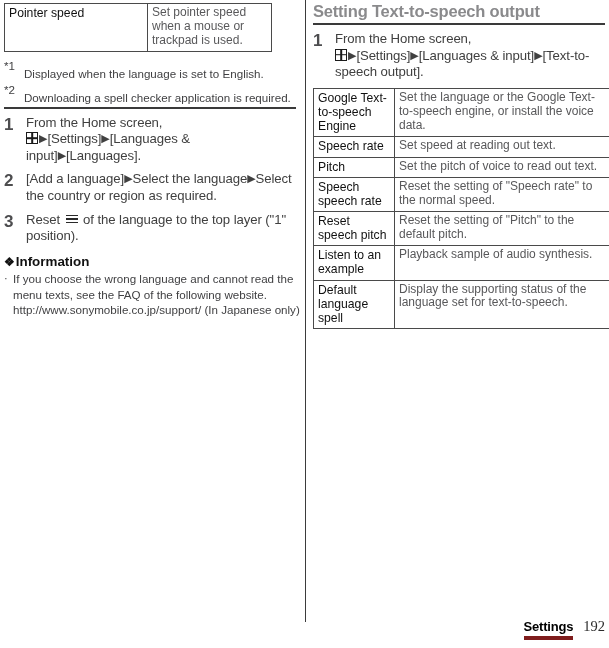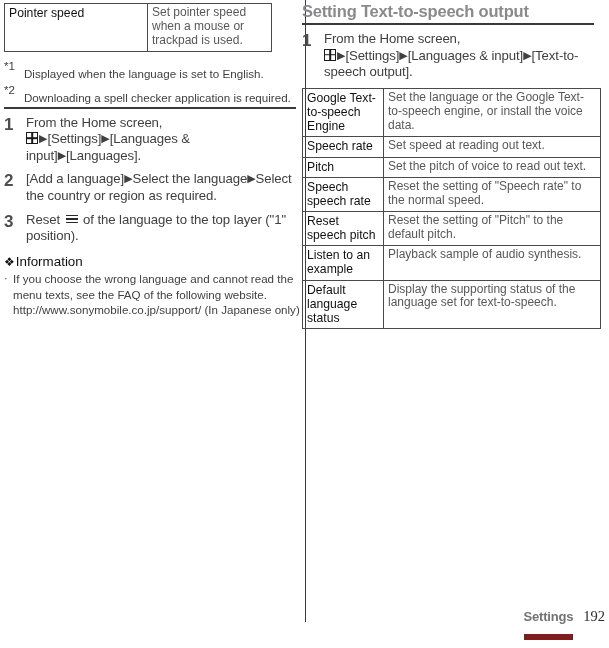--- a/index.html
+++ b/index.html
@@ -31,21 +31,21 @@
     background: #3b3b3b;
   }
 
   
   .col {
     position: absolute;
     top: 0;
     width: 297px;
   }
   .col-left  { left: 4px; }
-  .col-right { left: 302px; border-radius: 6px; }
+  .col-right { left: 313px; border-radius: 6px; }
 
   
   table.manual {
     width: 268px;
     border-collapse: collapse;
     table-layout: fixed;
   }
   table.manual td {
     border: 1px solid #4a4a4a;
     vertical-align: top;
@@ -180,21 +180,21 @@
   .ico-hamburger i:nth-child(1) { top: 0; }
   .ico-hamburger i:nth-child(2) { top: 3.6px; }
   .ico-hamburger i:nth-child(3) { top: 7.2px; }
 
   .arrow { font-size: 11px; vertical-align: 1px; }
 
   
   .info-head {
     margin-top: 9px;
     font-size: 13.4px;
-    font-weight: normal;
+    font-weight: bold;
     color: #111111;
     line-height: 1.2;
   }
   .info-glyph {
     font-size: 12px;
     margin-right: 1px;
   }
   .info-list {
     margin-top: 1px;
     font-size: 11.6px;
@@ -217,23 +217,23 @@
   .footer {
     position: absolute;
     right: 4px;
     bottom: 8px;
     display: flex;
     align-items: baseline;
   }
   .footer-label {
     font-size: 13px;
     font-weight: bold;
-    color: #737373;
-    border-bottom: 6px solid #7f1d1d;
-    padding-bottom: 10px;
+    color: #000000;
+    border-bottom: 4px solid #7f1d1d;
+    padding-bottom: 2px;
     letter-spacing: -0.2px;
   }
   .footer-page {
     font-size: 14.5px;
     color: #2b2b2b;
     margin-left: 10px;
     font-family: Liberation Serif, serif;
   }
 </style>
 </head>
@@ -336,21 +336,21 @@
           </tr>
           <tr>
             <td class="term">Reset speech pitch</td>
             <td class="desc">Reset the setting of "Pitch" to the default pitch.</td>
           </tr>
           <tr>
             <td class="term">Listen to an example</td>
             <td class="desc">Playback sample of audio synthesis.</td>
           </tr>
           <tr>
-            <td class="term">Default language status</td>
+            <td class="term">Default language spell</td>
             <td class="desc">Display the supporting status of the language set for text-to-speech.</td>
           </tr>
         </tbody>
     </table>
 
   </div>
 
   <div class="footer">
     <span class="footer-label">Settings</span>
     <span class="footer-page">192</span>

